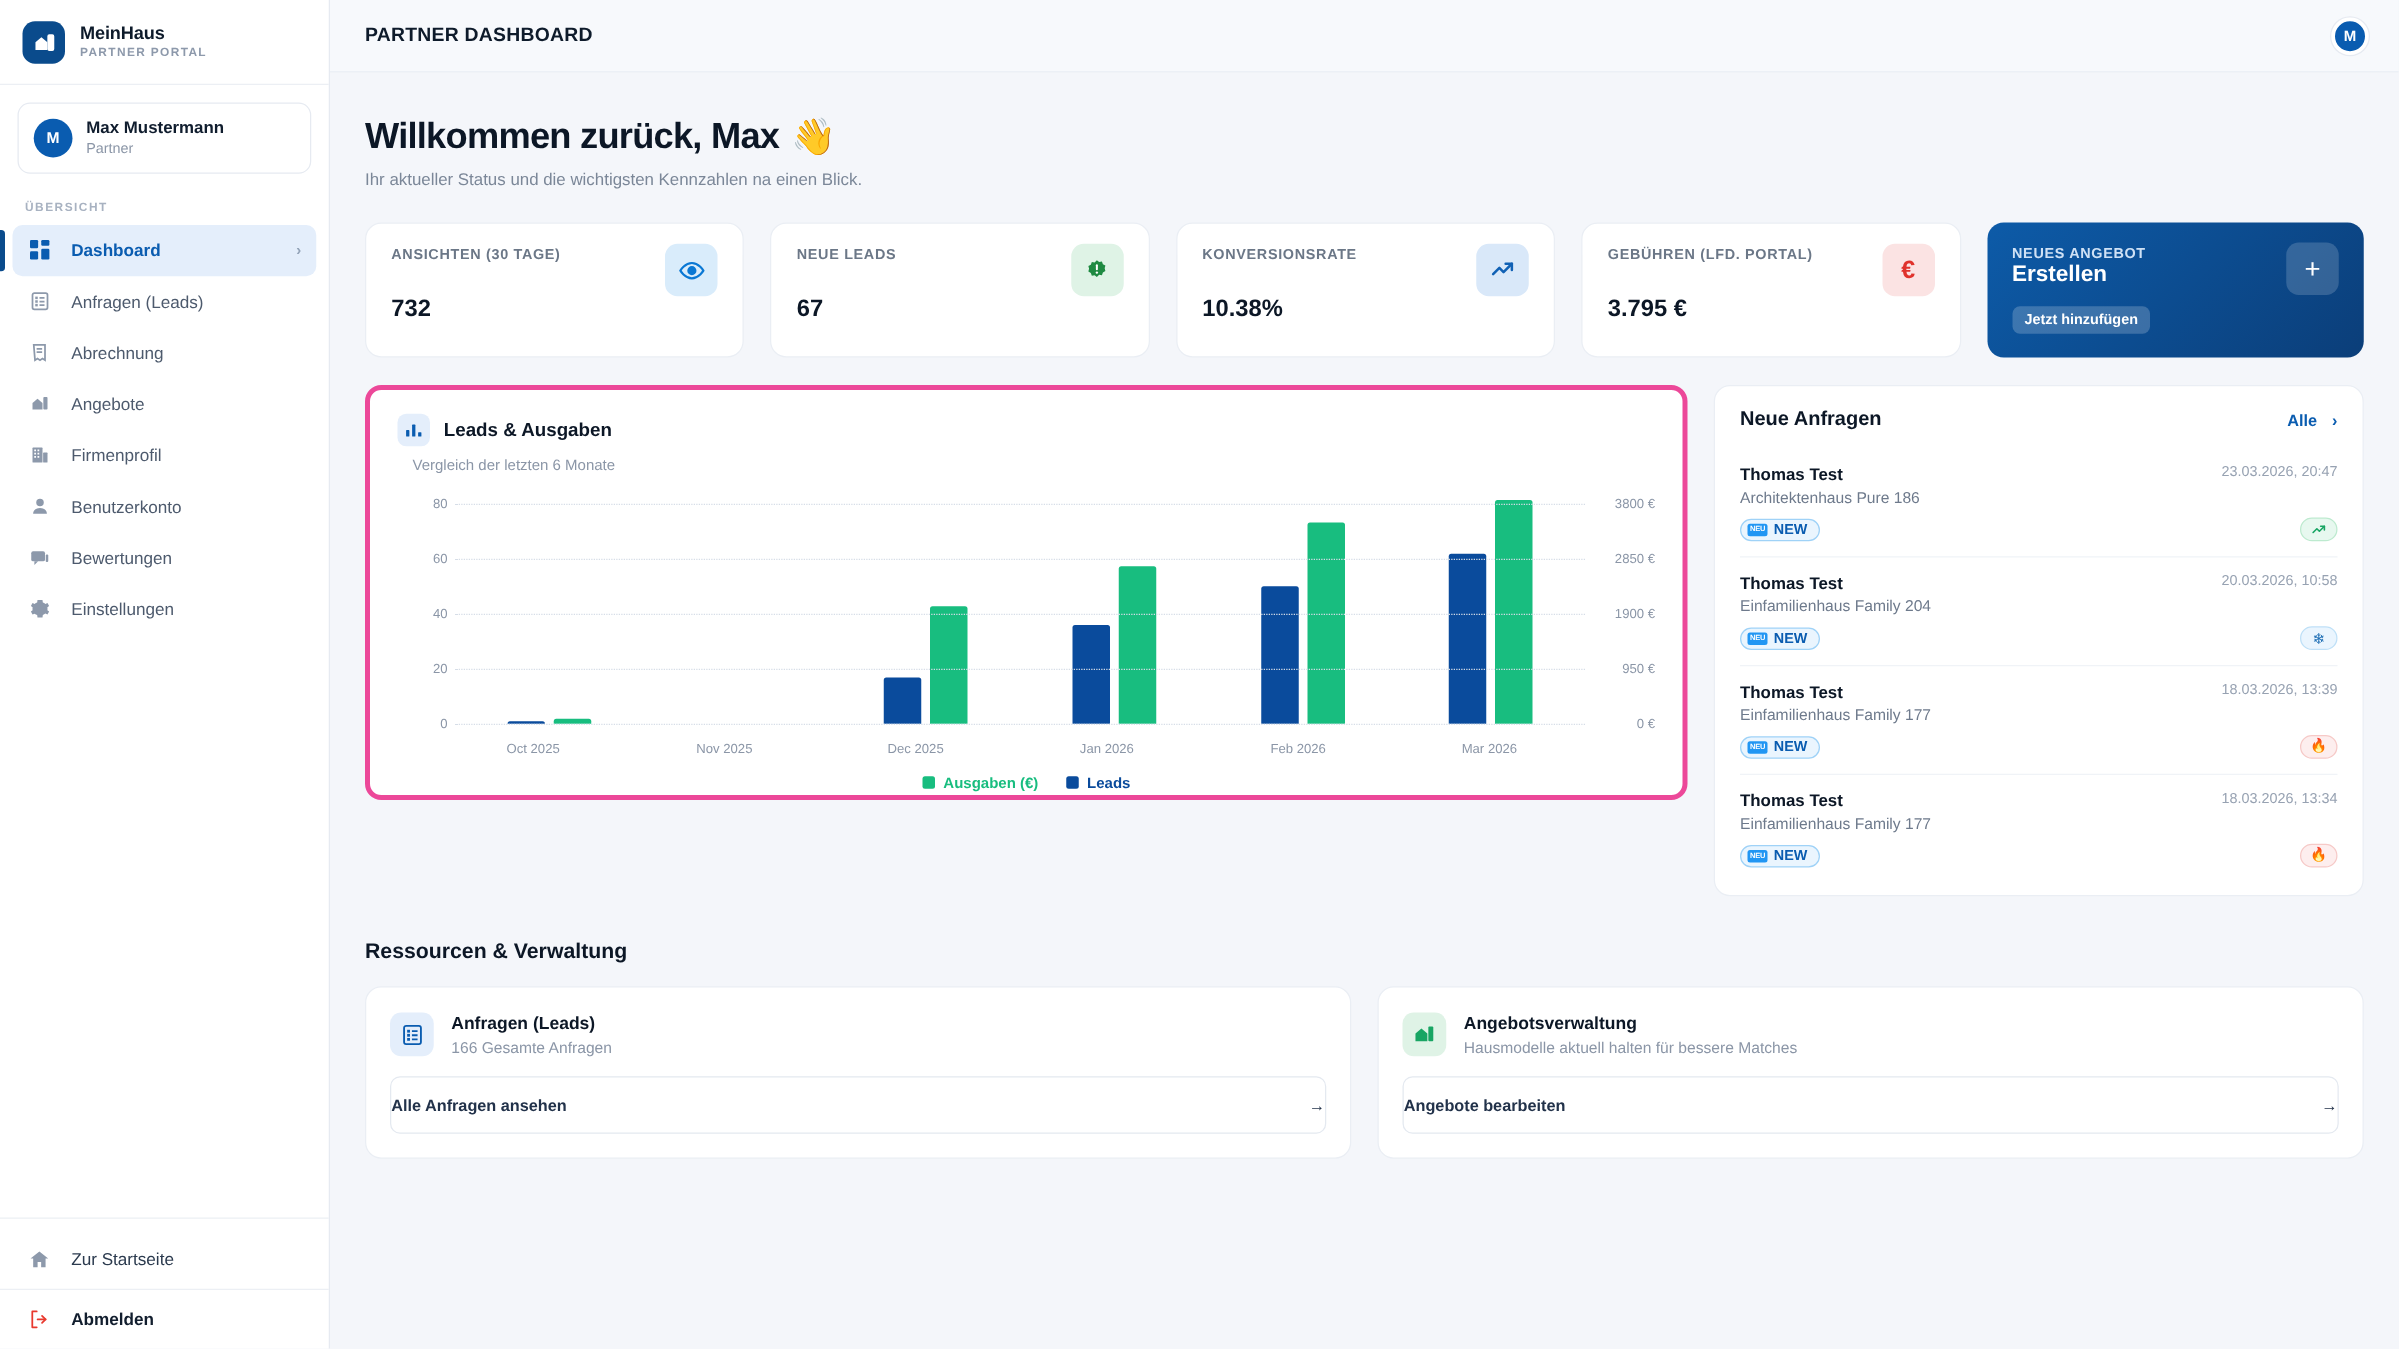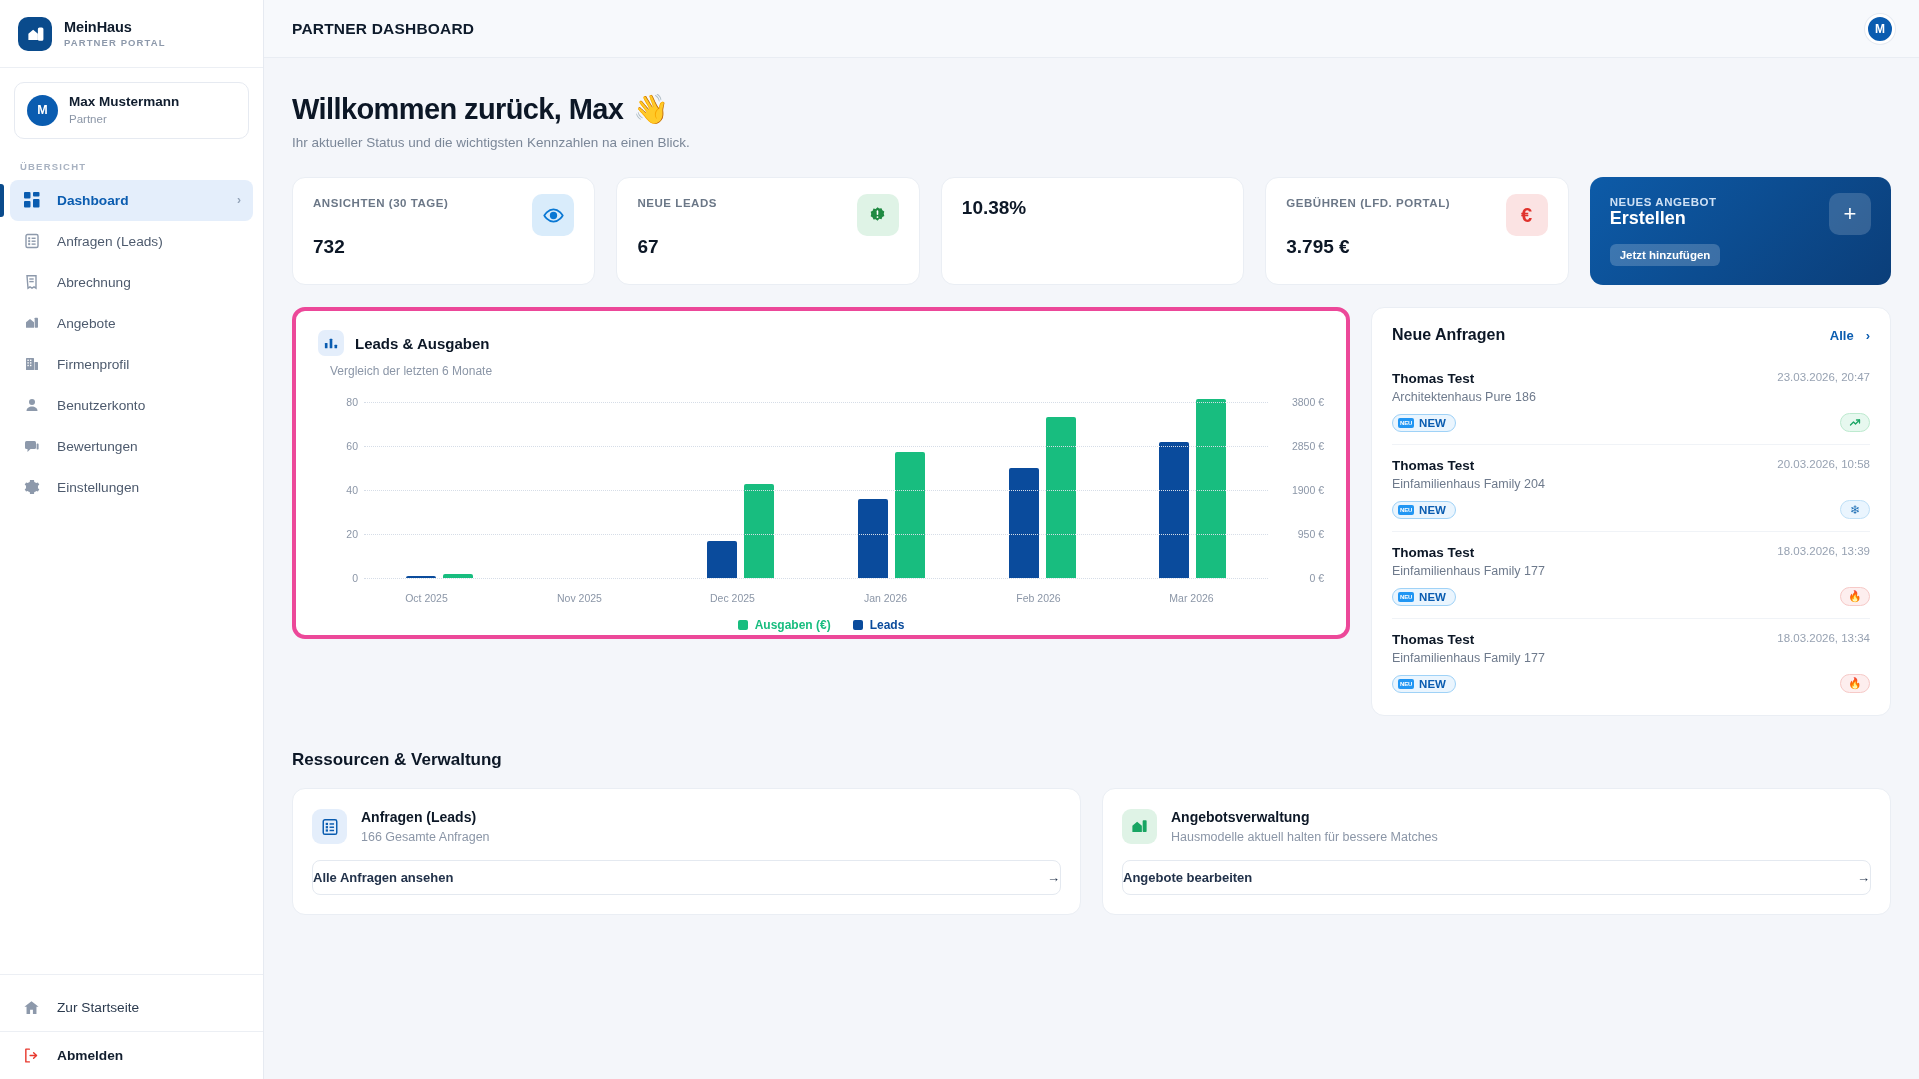--- a/index.html
+++ b/index.html
@@ -199,21 +199,21 @@
 
   
   .res-title { font-size: 17px; font-weight: bold; color: #0c1726; margin-top: 34px; }
   .res-row { display: flex; gap: 21px; margin-top: 18px; }
   .res-card { flex: 1; background: #fff; border: 1px solid #eaeef4; border-radius: 13px; padding: 20px 19px 19px 19px; }
   .res-head { display: flex; gap: 14px; align-items: center; }
   .res-icon { width: 35px; height: 35px; border-radius: 9px; display: flex; align-items: center; justify-content: center; flex: 0 0 35px;}
   .res-name { font-size: 14px; font-weight: bold; color: #0c1726; }
   .res-sub { font-size: 12.5px; color: #8b96a7; margin-top: 5px; }
   .res-btn {
-    margin-top: 16px; height: 35px; border: 1px solid #e4e9f0; border-radius: 8px;
+    margin-top: 16px; height: 46px; border: 1px solid #e4e9f0; border-radius: 8px;
     display: flex; align-items: center; justify-content: space-between; gap: 9px;
     font-size: 13px; font-weight: bold; color: #22324a; cursor: pointer; background: #fff;
   }
 </style>
 </head>
 <body>
 
 <aside class="sidebar">
 
   <div class="brand">
@@ -397,20 +397,29 @@
               <path d="M12 1.5l2.3 1.7 2.8-.4 1 2.7 2.5 1.4-.7 2.8.7 2.8-2.5 1.4-1 2.7-2.8-.4L12 18.5l-2.3-1.8-2.8.4-1-2.7-2.5-1.4.7-2.8-.7-2.8 2.5-1.4 1-2.7 2.8.4z"></path>
               <rect x="11" y="5.5" width="2" height="6" fill="#ffffff" rx="1"></rect>
                 <circle cx="12" cy="14" r="1.2" fill="#ffffff"></circle>
             </svg>
           </div>
         </div>
         <div class="kpi-value">67</div>
       </div>
 
       <div class="kpi-card">
+        <div class="kpi-head">
+          <div class="kpi-label">KONVERSIONSRATE</div>
+          <div class="kpi-icon" style="background:#d9e8f9;color:#1161b5">
+            <svg width="20" height="20" viewBox="0 0 24 24" fill="none" stroke="currentColor" stroke-width="2.4" stroke-linecap="round" stroke-linejoin="round">
+              <polyline points="3,16 9,10 13,14 21,6"></polyline>
+                <polyline points="15,6 21,6 21,12"></polyline>
+            </svg>
+          </div>
+        </div>
         <div class="kpi-value">10.38%</div>
       </div>
 
       <div class="kpi-card">
         <div class="kpi-head">
           <div class="kpi-label">GEBÜHREN (LFD. PORTAL)</div>
           <div class="kpi-icon" style="background:#fbe3e3;color:#e0322c;font-size:20px;font-weight:bold">€</div>
         </div>
         <div class="kpi-value">3.795 €</div>
       </div>

